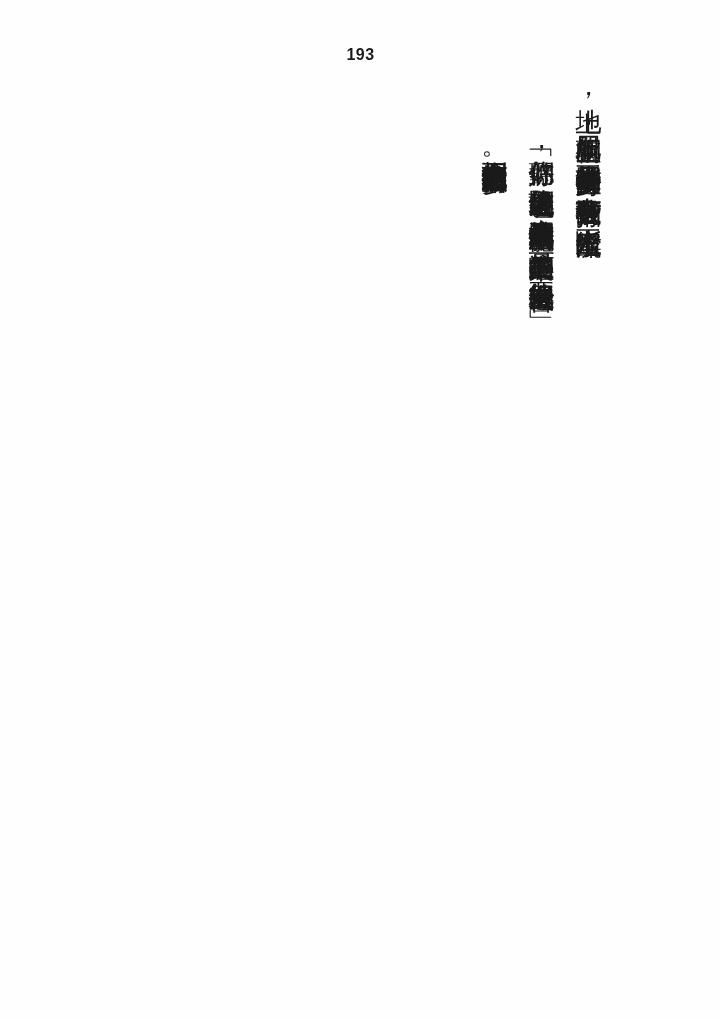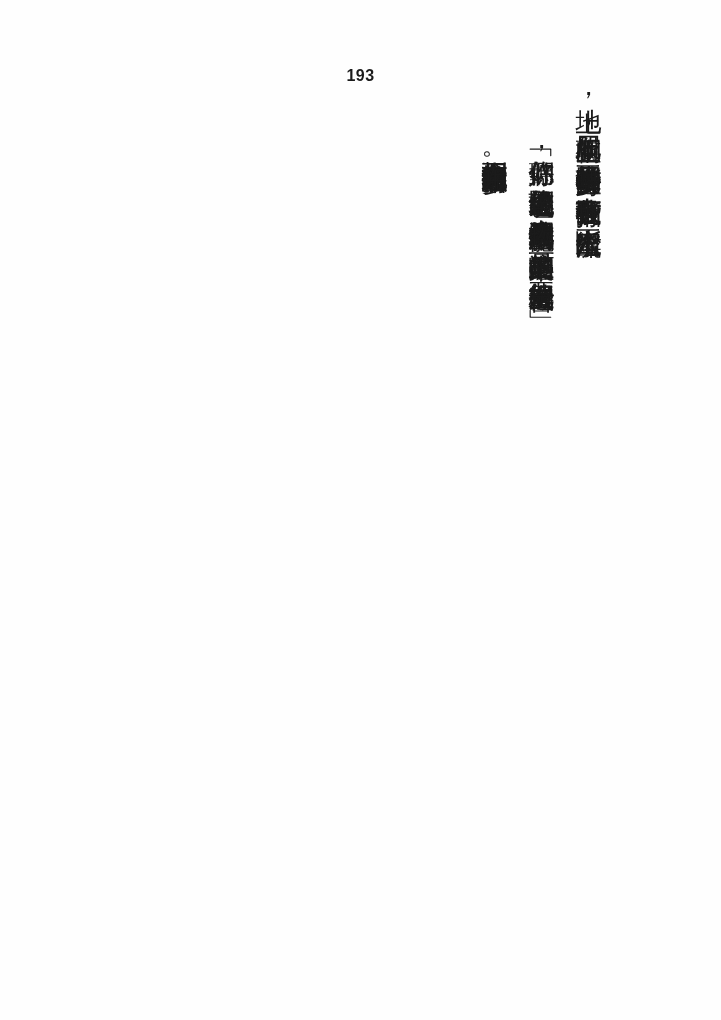--- a/index.html
+++ b/index.html
@@ -13,21 +13,21 @@
   .page {
     position: absolute;
     top: 0; left: 0;
     width: 721px;
     height: 1020px;
     background: #fefefe;
     font-family: "Liberation Serif", "DejaVu Serif", serif;
   }
   .page-number {
     position: absolute;
-    top: 68px;
+    top: 47px;
     left: 0;
     width: 721px;
     text-align: center;
     font-family: "Liberation Sans", "DejaVu Sans", sans-serif;
     font-weight: 700;
     font-size: 16px;
     line-height: 16px;
     color: #1b1b1b;
     letter-spacing: 0.5px;
   }

